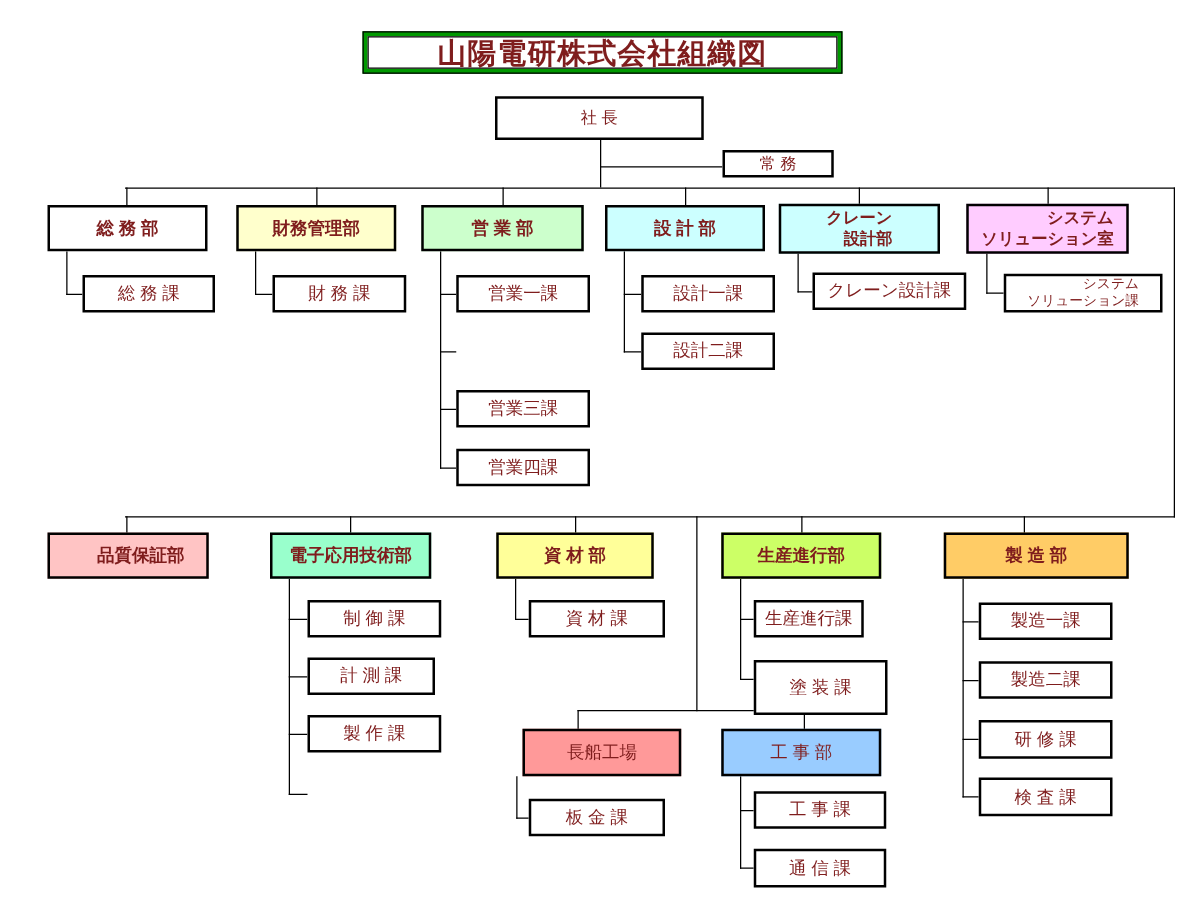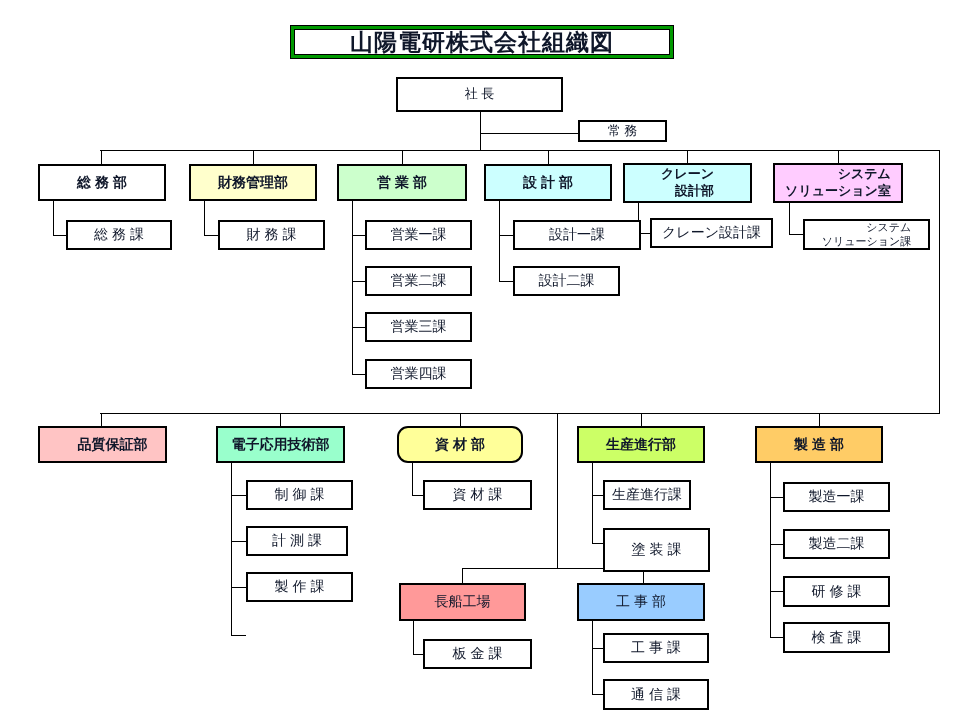--- a/index.html
+++ b/index.html
@@ -1,17 +1,17 @@
 <!DOCTYPE html>
 <html><head>
 <meta charset="utf-8">
 <style>
   html,body{margin:0;padding:0;background:#fff;}
   #canvas{position:relative;width:960px;height:720px;background:#ffffff;overflow:hidden;
-          font-family:"Liberation Sans","DejaVu Sans",sans-serif;color:#0f172a;}
+          font-family:"Liberation Sans","DejaVu Sans",sans-serif;color:#7f1d1d;}
   .node{position:absolute;box-sizing:border-box;border:2px solid #000;background:#fff;
         display:flex;align-items:center;justify-content:center;text-align:right;
         font-size:14px;line-height:1.25;white-space:pre-line;}
   .dept{font-weight:bold;}
   .two{font-size:13px;line-height:1.3;}
   .small{font-size:11px;line-height:1.25;}
   .topbox{font-size:13px;}
   .hl,.vl{position:absolute;background:#000;}
   .hl{height:1px;}
   .vl{width:1px;}
@@ -99,45 +99,44 @@
   <div class="node dept" style="left: 337px; top: 164px; width: 130px; height: 37px; background-color: rgb(204, 255, 204);">営 業 部</div>
   <div class="node dept" style="left: 484px; top: 164px; width: 128px; height: 37px; background-color: rgb(204, 255, 255);">設 計 部</div>
   <div class="node dept two" style="left: 623px; top: 163px; width: 129px; height: 40px; background-color: rgb(204, 255, 255);">クレーン
 設計部</div>
   <div class="node dept two" style="left: 773px; top: 163px; width: 130px; height: 40px; background-color: rgb(255, 204, 255);">システム
 ソリューション室</div>
 
   <div class="node" style="left:66px;top:220px;width:106px;height:30px">総 務 課</div>
   <div class="node" style="left:218px;top:220px;width:107px;height:30px">財 務 課</div>
   <div class="node" style="left:365px;top:220px;width:107px;height:30px">営業一課</div>
-  <div class="node" style="left:365px;top:266px;width:107px;height:30px">営業二課</div>
   <div class="node" style="left:365px;top:312px;width:107px;height:30px">営業三課</div>
   <div class="node" style="left:365px;top:359px;width:107px;height:30px">営業四課</div>
-  <div class="node" style="left:513px;top:220px;width:128px;height:30px">設計一課</div>
+  <div class="node" style="left:513px;top:220px;width:107px;height:30px">設計一課</div>
   <div class="node" style="left:513px;top:266px;width:107px;height:30px">設計二課</div>
   <div class="node" style="left:650px;top:218px;width:123px;height:30px">クレーン設計課</div>
   <div class="node small" style="left:803px;top:219px;width:127px;height:31px">システム
 ソリューション課</div>
 
   <div class="node dept" style="left: 38px; top: 426px; width: 129px; height: 37px; background-color: rgb(255, 196, 196); padding-left: 20px;">品質保証部</div>
   <div class="node dept" style="left: 216px; top: 426px; width: 129px; height: 37px; background-color: rgb(153, 255, 204);">電子応用技術部</div>
-  <div class="node dept" style="left: 397px; top: 426px; width: 126px; height: 37px; background-color: rgb(255, 255, 153); border-radius: 11px;">資 材 部</div>
+  <div class="node dept" style="left: 397px; top: 426px; width: 126px; height: 37px; background-color: rgb(255, 255, 153);">資 材 部</div>
   <div class="node dept" style="left: 577px; top: 426px; width: 128px; height: 37px; background-color: rgb(204, 255, 102);">生産進行部</div>
-  <div class="node dept" style="left: 755px; top: 426px; width: 128px; height: 37px; background-color: rgb(255, 204, 102);">製 造 部</div>
+  <div class="node dept" style="left: 755px; top: 426px; width: 148px; height: 37px; background-color: rgb(255, 204, 102);">製 造 部</div>
 
   <div class="node" style="left:246px;top:480px;width:107px;height:30px">制 御 課</div>
   <div class="node" style="left:246px;top:526px;width:102px;height:30px">計 測 課</div>
   <div class="node" style="left:246px;top:572px;width:107px;height:30px">製 作 課</div>
   <div class="node" style="left:423px;top:480px;width:109px;height:30px">資 材 課</div>
   <div class="node" style="left:603px;top:480px;width:88px;height:30px">生産進行課</div>
   <div class="node" style="left:603px;top:528px;width:107px;height:44px">塗 装 課</div>
   <div class="node" style="left:783px;top:482px;width:107px;height:30px">製造一課</div>
   <div class="node" style="left:783px;top:529px;width:107px;height:30px">製造二課</div>
   <div class="node" style="left:783px;top:576px;width:107px;height:31px">研 修 課</div>
   <div class="node" style="left:783px;top:622px;width:107px;height:31px">検 査 課</div>
 
-  <div class="node" style="left: 399px; top: 583px; width: 127px; height: 38px; background-color: rgb(255, 153, 153);">長船工場</div>
+  <div class="node" style="left: 418px; top: 583px; width: 127px; height: 38px; background-color: rgb(255, 153, 153);">長船工場</div>
   <div class="node" style="left: 577px; top: 583px; width: 128px; height: 38px; background-color: rgb(153, 204, 255);">工 事 部</div>
   <div class="node" style="left:423px;top:639px;width:109px;height:30px">板 金 課</div>
   <div class="node" style="left:603px;top:633px;width:106px;height:30px">工 事 課</div>
   <div class="node" style="left:603px;top:679px;width:106px;height:31px">通 信 課</div>
 
 </div>
 
 </body></html>

